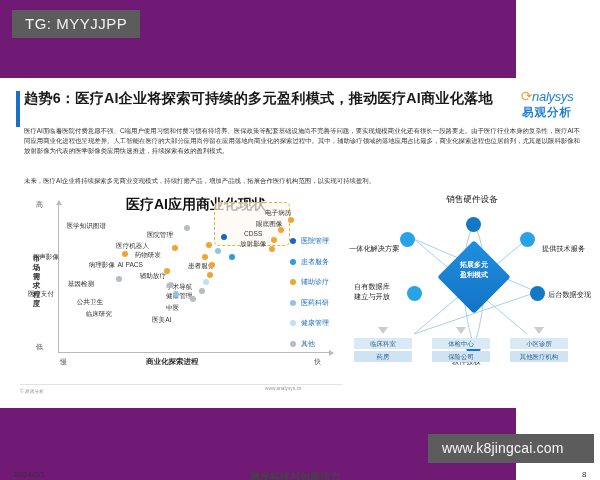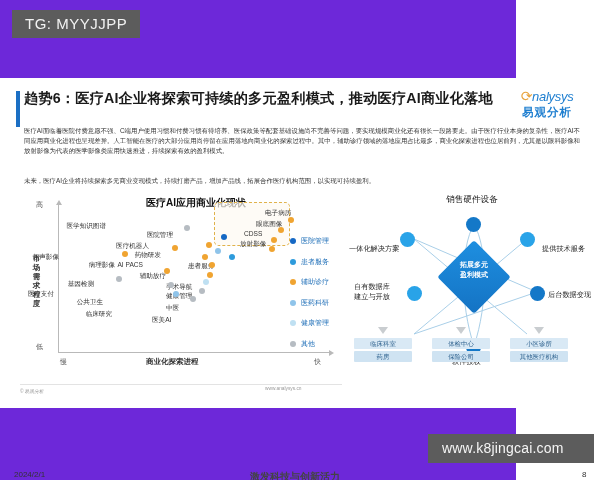--- a/index.html
+++ b/index.html
@@ -2,21 +2,21 @@
 <html><head>
 <meta charset="utf-8">
 <style>
   * { box-sizing: border-box; margin: 0; padding: 0; }
   html, body {
     width: 600px; height: 480px;
     background: #ffffff;
     font-family: "Liberation Sans", "DejaVu Sans", sans-serif;
     overflow: hidden;
   }
-  #page { position: relative; width: 516px; height: 480px; background: #6d28d9; }
+  #page { position: relative; width: 516px; height: 480px; background: #701a75; }
 
   
   .tg-banner {
     position: absolute; left: 12px; top: 10px;
     background: #5c5c5c; color: #f2f2f2;
     font-size: 15px; letter-spacing: .5px;
     padding: 5px 13px 6px 13px;
   }
 
   
@@ -52,21 +52,21 @@
     font-size: 6.4px; line-height: 10.2px; color: #333;
     text-align: justify;
   }
   .para.p1 { top: 48px; }
   .para.p2 { top: 98px; }
 
   
   .chart-panel { position: absolute; left: 18px; top: 118px; width: 330px; height: 185px; }
   .chart-title {
     position: absolute; left: 78px; top: 0px; width: 200px; text-align: center;
-    font-size: 10px; font-weight: bold; color: #111;
+    font-size: 14px; font-weight: bold; color: #111;
   }
   .axis-y { position: absolute; left: 40px; top: 8px; width: 1px; height: 148px; background: #b9b9b9; }
   .axis-y:after {
     content:''; position:absolute; left:-2.5px; top:-4px;
     border-left:3px solid transparent; border-right:3px solid transparent; border-bottom:5px solid #b9b9b9;
   }
   .axis-x { position: absolute; left: 40px; top: 156px; width: 272px; height: 1px; background: #b9b9b9; }
   .axis-x:after {
     content:''; position:absolute; right:-4px; top:-2.5px;
     border-top:3px solid transparent; border-bottom:3px solid transparent; border-left:5px solid #b9b9b9;

